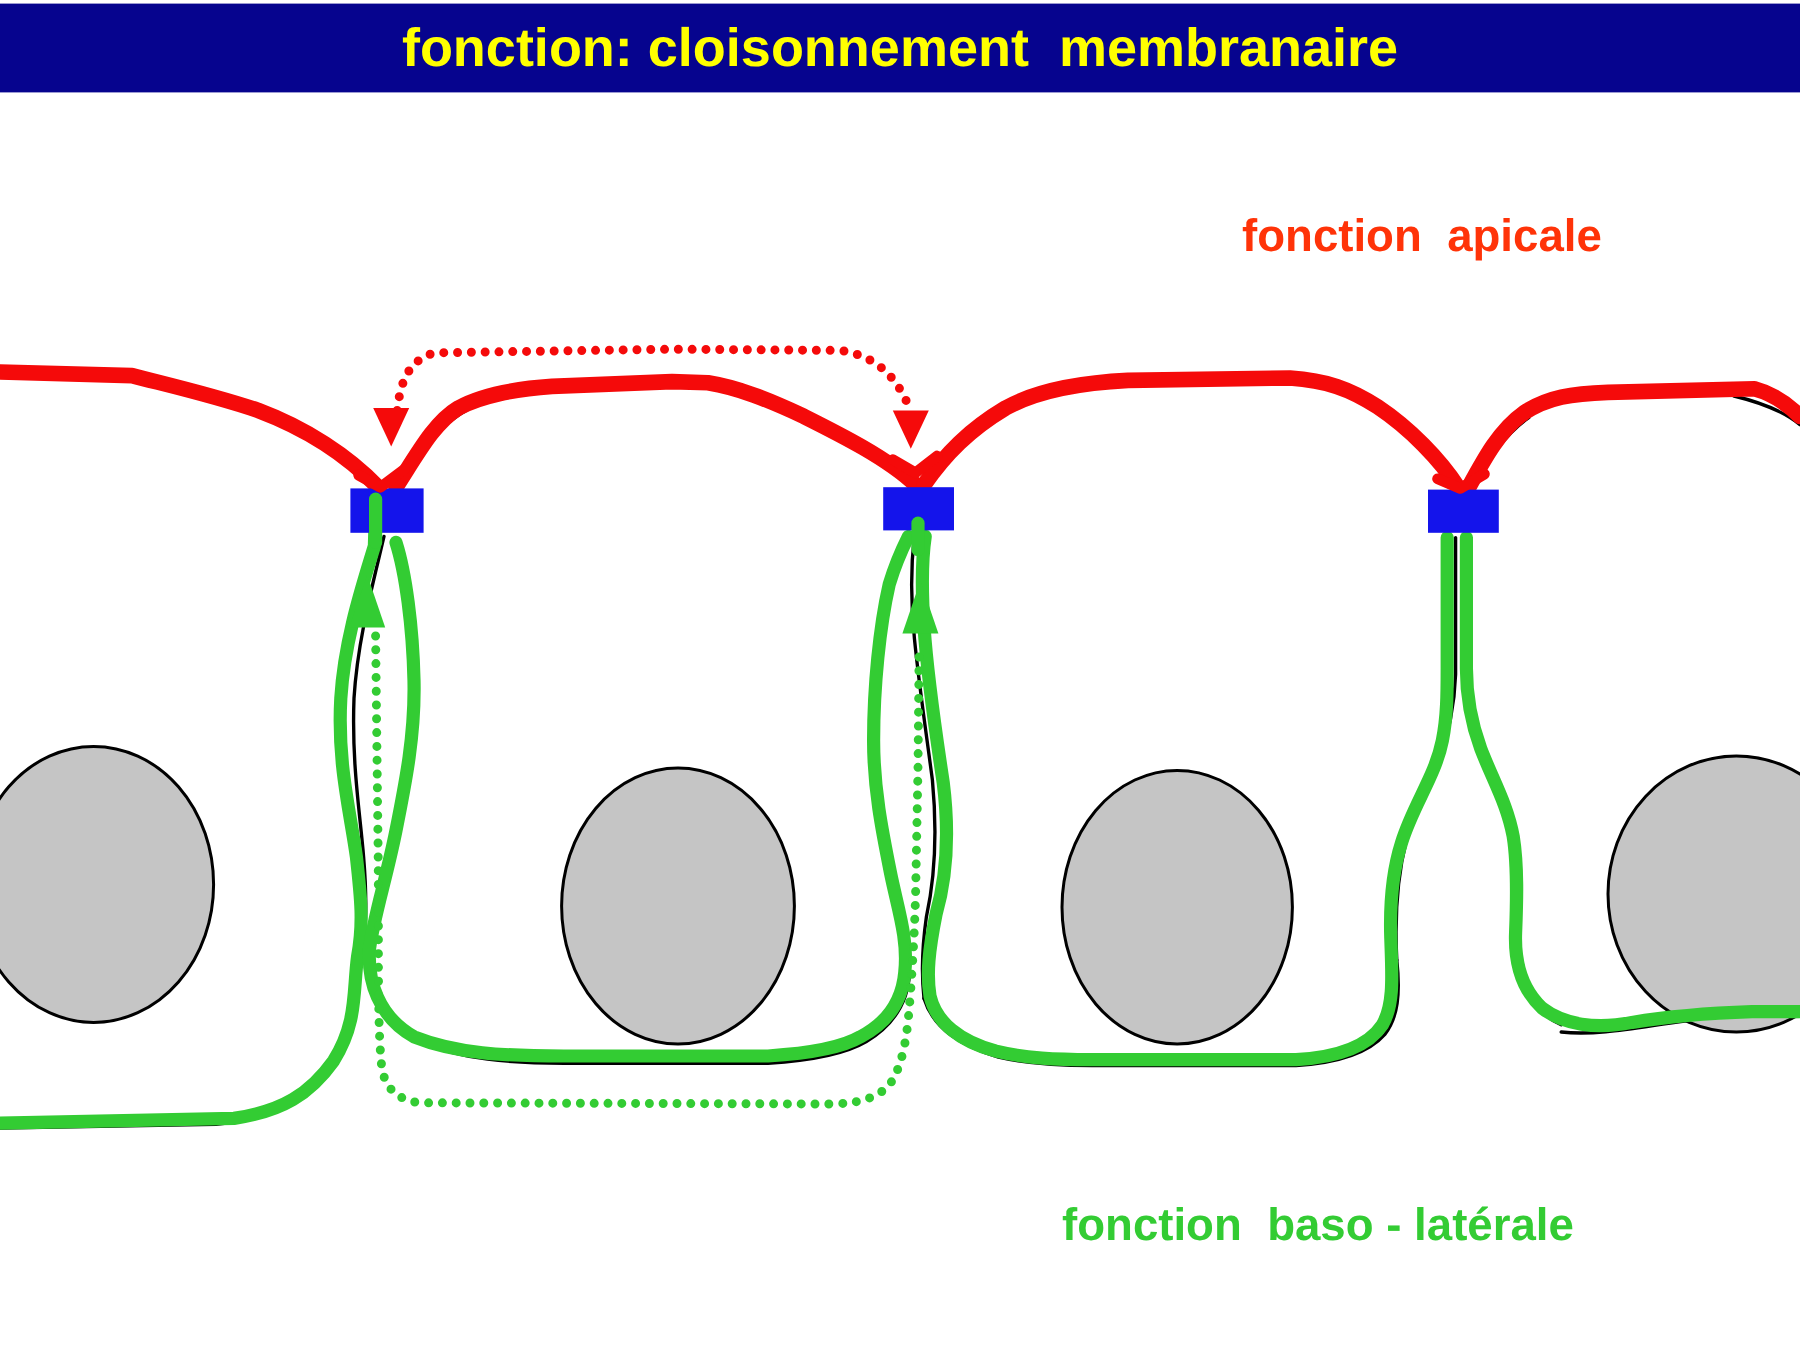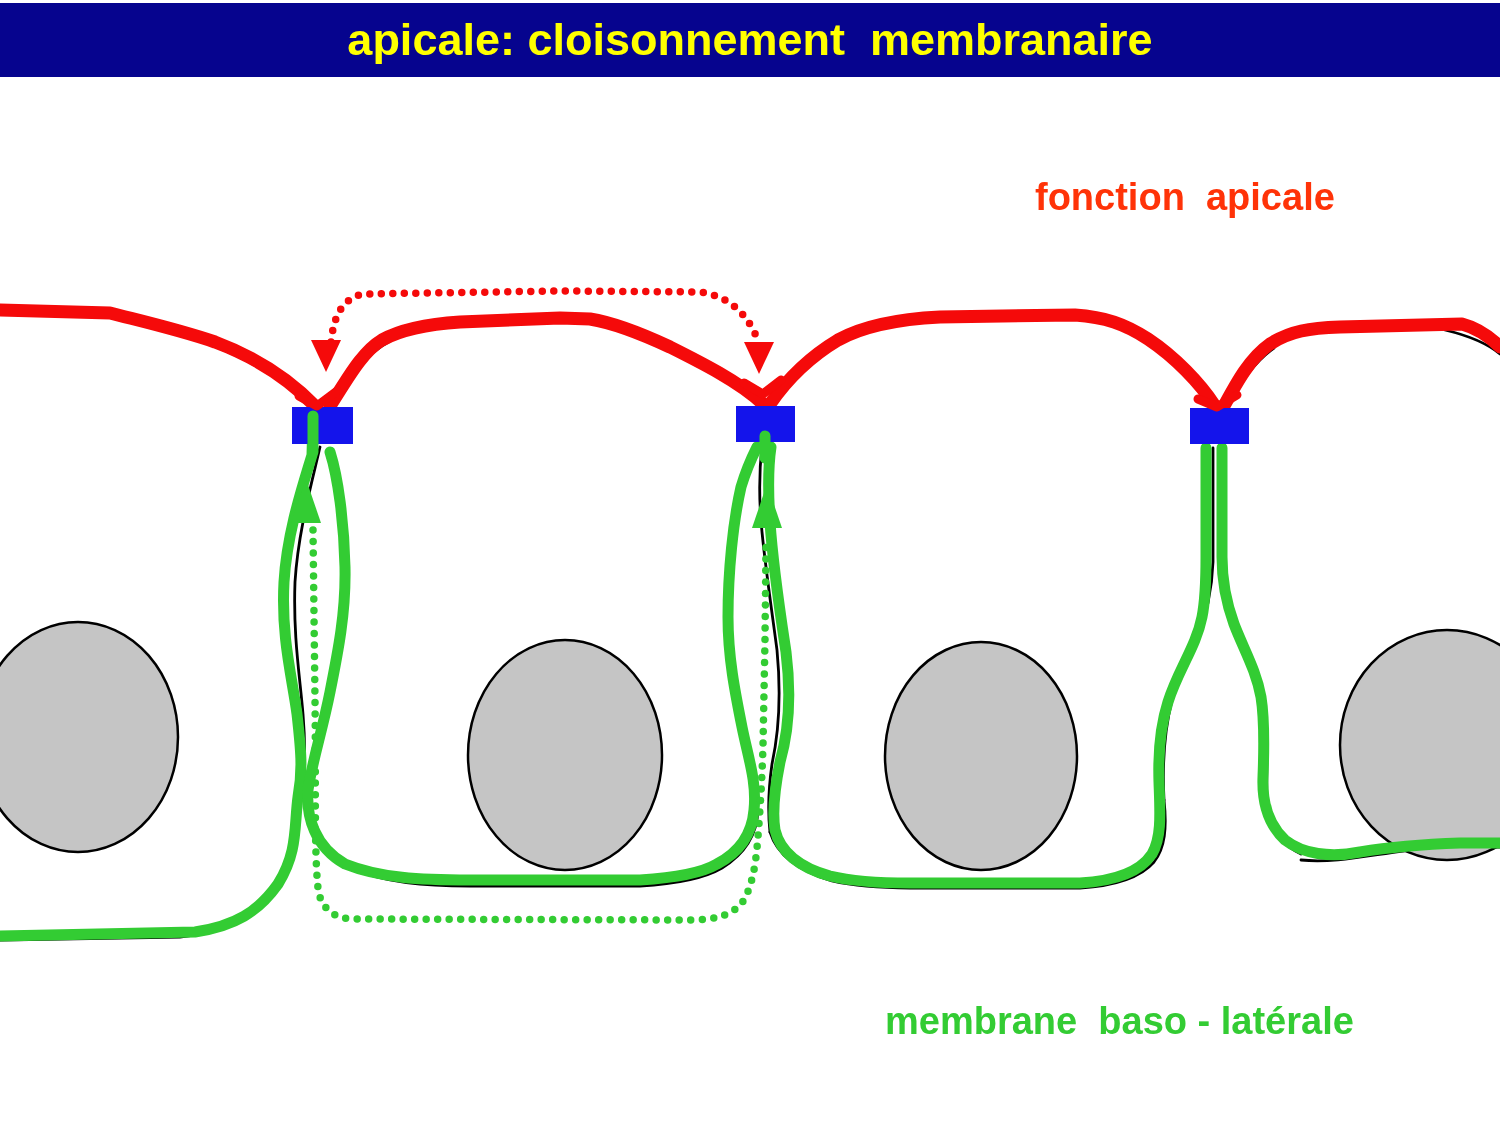--- a/index.html
+++ b/index.html
@@ -28,21 +28,21 @@
     stroke-linecap:round;stroke-dasharray:0 11.5;}
   .arrow-red{fill:var(--apical-membrane,#F50A0A);}
   .arrow-green{fill:var(--basolateral-membrane,#33CC33);}
 </style>
 </head>
 <body>
 
 <div class="stage">
 
   <div class="title-bar">
-    <span class="title-text">apicale: cloisonnement  membranaire</span>
+    <span class="title-text">fonction: cloisonnement  membranaire</span>
   </div>
 
   <svg class="diagram" width="1500" height="1125" viewBox="0 0 1500 1125">
 
     <g>
       <path class="outline" d="M 140,324 C 200,337 252,359 292,389 C 304,398 311,404 318,412"></path>
       <path class="outline" d="M 327,411 C 345,380 365,354 392,340"></path>
       <path class="outline" d="M 600,324 C 640,334 680,350 720,374 C 738,386 752,396 763,408"></path>
       <path class="outline" d="M 772,408 C 792,378 815,357 847,339"></path>
       <path class="outline" d="M 1100,322 C 1130,329 1155,344 1175,362 C 1192,378 1205,394 1214,409"></path>
@@ -98,14 +98,14 @@
     </g>
 
     <g>
       <path class="dotted-green" d="M 313,530 L 315,700 C 316,780 314,850 318,888 C 320,906 331,917 350,919 L 690,920 C 715,920 736,915 745,898 C 752,884 755,868 757,848 C 760,815 762,780 763,745 L 765,640 L 766,537"></path>
       <polygon class="arrow-green" points="291,523 321,523 306,479"></polygon>
       <polygon class="arrow-green" points="752,528 782,528 767,484"></polygon>
     </g>
   </svg>
 
   <div class="float-label label-apical">fonction  apicale</div>
-  <div class="float-label label-baso">membrane  baso - latérale</div>
+  <div class="float-label label-baso">fonction  baso - latérale</div>
 </div>
 
 </body></html>

